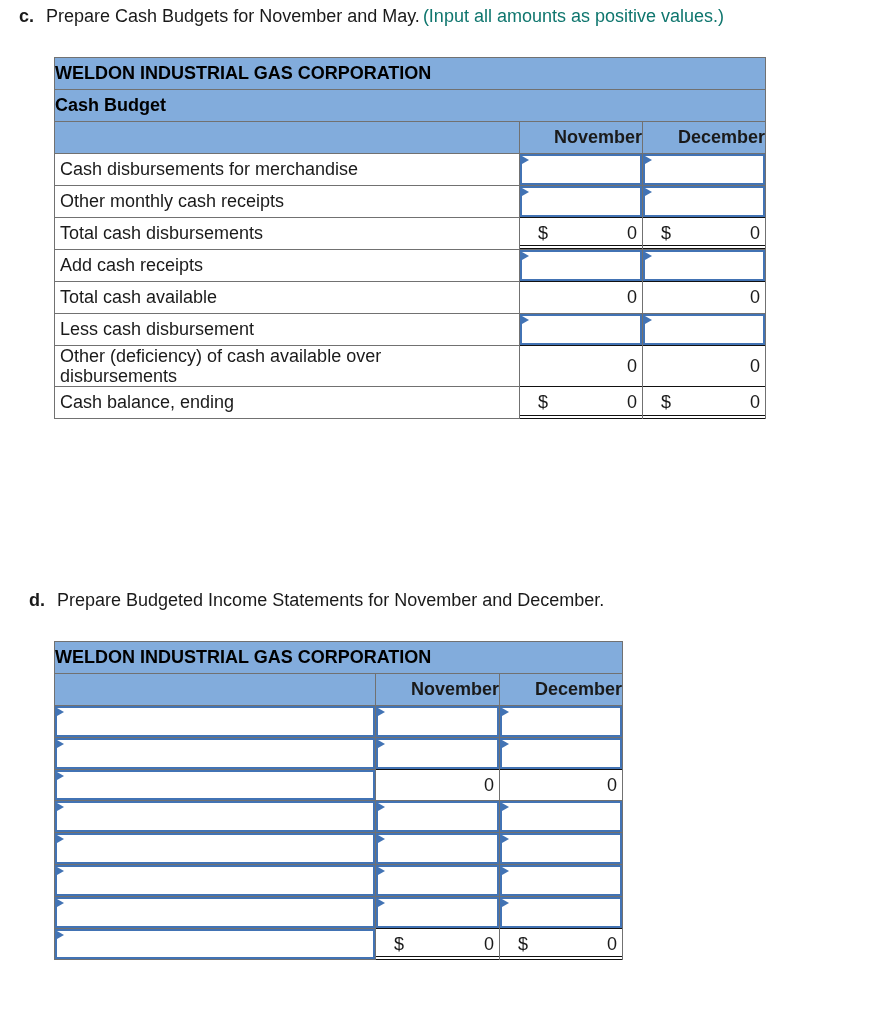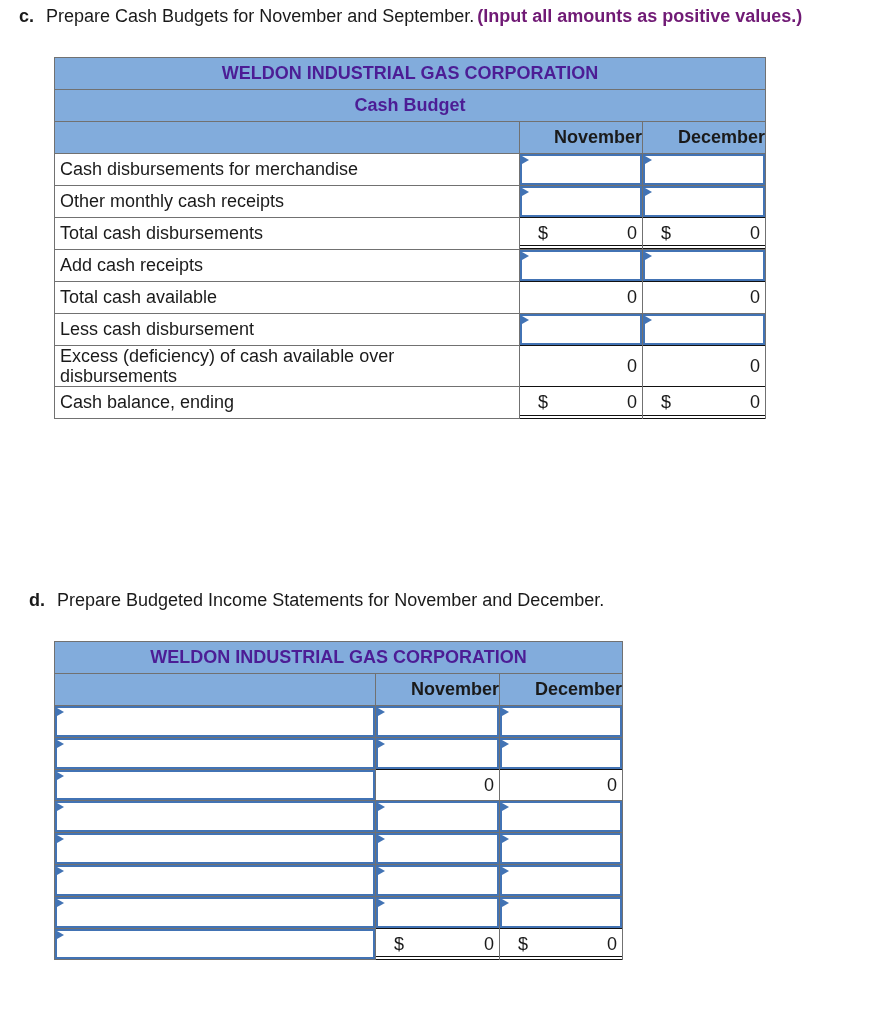--- a/index.html
+++ b/index.html
@@ -15,38 +15,37 @@
     color: #1a1a1a;
     -webkit-font-smoothing: antialiased;
     overflow: hidden;
   }
   .page { position: relative; width: 870px; height: 1024px; }
 
   
   .prompt { position: absolute; font-size: 18px; line-height: 21px; white-space: nowrap; }
   .prompt .letter { font-weight: bold; }
   .prompt .qtext { font-weight: normal; }
-  .prompt .note { color: #701a75; font-weight: bold; margin-top: 44px; }
+  .prompt .note { color: #0f766e; font-weight: normal; margin-top: 44px; }
 
   
   table.ws {
     position: absolute;
     border-collapse: collapse;
     table-layout: fixed;
     font-size: 18px;
     background: #ffffff;
   }
   table.ws td { padding: 0; vertical-align: middle; }
 
   .hdr {
     background: #82acdc;
-    text-align: center;
     font-weight: bold;
     font-size: 18px;
-    color: #4c1d95;
+    color: #000000;
     border: 1px solid #717171;
   }
   .hdr-blank { background: #82acdc; border: 1px solid #717171; }
   .colhdr {
     background: #82acdc;
     text-align: right;
     font-weight: bold;
     border: 1px solid #717171;
   }
   table.ws td.lbl {
@@ -114,21 +113,21 @@
   .inpbox.numbox { left: 0px; top: 0px; right: 0px; bottom: 0px; }
   .inpbox.lblbox { left: 0px; top: 0px; right: 0px; bottom: 0px; }
   td.inp { position: relative; border: 1px solid #717171; }
 </style>
 </head>
 <body>
 
 <div class="page">
 
   <div class="prompt" id="prompt-c">
-    <span class="letter">c.</span><span class="gap"></span><span class="qtext">Prepare Cash Budgets for November and September.</span><span class="notegap"></span><span class="note">(Input all amounts as positive values.)</span>
+    <span class="letter">c.</span><span class="gap"></span><span class="qtext">Prepare Cash Budgets for November and May.</span><span class="notegap"></span><span class="note">(Input all amounts as positive values.)</span>
   </div>
 
   <table class="ws" id="tbl1">
     <colgroup>
         <col class="c1">
         <col class="c2">
         <col class="c3">
       </colgroup>
     <tbody id="tbl1-body">
         <tr>
@@ -218,21 +217,21 @@
               <span class="tri"></span>
             </div>
           </td>
           <td class="inp">
             <div class="inpbox numbox">
               <span class="tri"></span>
             </div>
           </td>
         </tr>
         <tr class="datarow tworow">
-          <td class="lbl lbl2"><span>Excess (deficiency) of cash available over</span><br><span>disbursements</span></td>
+          <td class="lbl lbl2"><span>Other (deficiency) of cash available over</span><br><span>disbursements</span></td>
           <td class="num topline">
             <div class="numinner">
               <span class="dollar"></span>
               <span class="val">0</span>
             </div>
           </td>
           <td class="num topline">
             <div class="numinner">
               <span class="dollar"></span>
               <span class="val">0</span>

